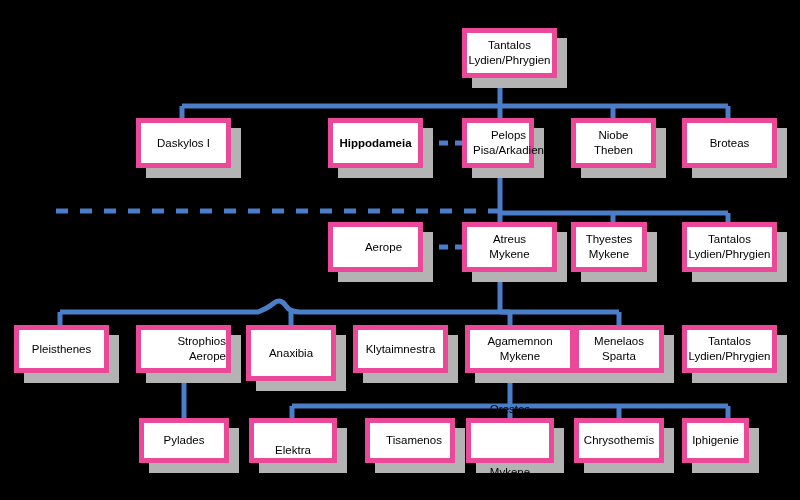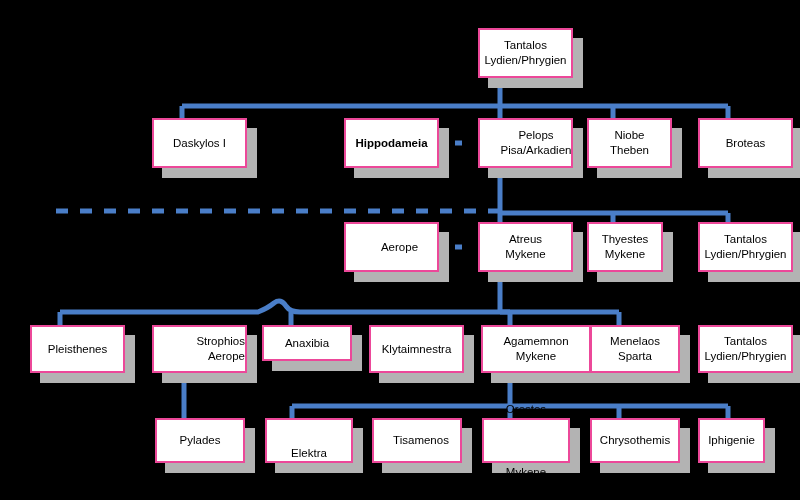--- a/index.html
+++ b/index.html
@@ -8,32 +8,31 @@
     width:800px;height:500px;
     background:#000000;
     overflow:hidden;
     font-family:"Liberation Sans", sans-serif;
   }
   #wires{position:absolute;left:0;top:0;width:800px;height:500px;}
   .node{
     position:absolute;
     box-sizing:border-box;
     background:#ffffff;
-    border:2px solid #ec4899;
+    border:5px solid #ec4899;
     box-shadow:10px 10px 0 0 #b3b3b3;
     display:flex;
     flex-direction:column;
     align-items:center;
     justify-content:center;
     color:#000000;
     font-size:11.5px;
     line-height:15px;
     text-align:center;
     z-index:5;
-    margin-left:16px;
   }
   .node .l2{display:block;}
 </style>
 </head>
 <body>
 
 <div id="stage">
 
   <svg id="wires" viewBox="0 0 800 500" xmlns="http://www.w3.org/2000/svg">
     <g fill="none" stroke="#4a7ec8" stroke-width="5" stroke-linecap="butt">
@@ -81,21 +80,21 @@
       <div class="node" style="left: 462px; top: 28px; width: 95px; height: 50px;">
         <span>Tantalos</span>
         <span class="l2">Lydien/Phrygien</span>
       </div>
       <div class="node" style="left: 136px; top: 118px; width: 95px; height: 50px;">
         <span>Daskylos I</span>
       </div>
       <div class="node" style="left: 328px; top: 118px; width: 95px; height: 50px; font-weight: bold;">
         <span>Hippodameia</span>
       </div>
-      <div class="node" style="left: 462px; top: 118px; width: 95px; height: 50px; padding-left: 21px;">
+      <div class="node" style="left: 462px; top: 118px; width: 72px; height: 50px; padding-left: 21px;">
         <span>Pelops</span>
         <span class="l2">Pisa/Arkadien</span>
       </div>
       <div class="node" style="left: 571px; top: 118px; width: 85px; height: 50px;">
         <span>Niobe</span>
         <span class="l2">Theben</span>
       </div>
       <div class="node" style="left: 682px; top: 118px; width: 95px; height: 50px;">
         <span>Broteas</span>
       </div>
@@ -114,21 +113,21 @@
         <span>Tantalos</span>
         <span class="l2">Lydien/Phrygien</span>
       </div>
       <div class="node" style="left: 14px; top: 325px; width: 95px; height: 48px;">
         <span>Pleisthenes</span>
       </div>
       <div class="node" style="left: 136px; top: 325px; width: 95px; height: 48px; align-items: flex-end;">
         <span>Strophios</span>
         <span class="l2">Aerope</span>
       </div>
-      <div class="node" style="left: 246px; top: 325px; width: 90px; height: 36px;">
+      <div class="node" style="left: 246px; top: 325px; width: 90px; height: 56px;">
         <span>Anaxibia</span>
       </div>
       <div class="node" style="left: 353px; top: 325px; width: 95px; height: 48px;">
         <span>Klytaimnestra</span>
       </div>
       <div class="node" style="left: 465px; top: 325px; width: 110px; height: 48px;">
         <span>Agamemnon</span>
         <span class="l2">Mykene</span>
       </div>
       <div class="node" style="left: 574px; top: 325px; width: 90px; height: 48px;">
@@ -138,21 +137,21 @@
       <div class="node" style="left: 682px; top: 325px; width: 95px; height: 48px;">
         <span>Tantalos</span>
         <span class="l2">Lydien/Phrygien</span>
       </div>
       <div class="node" style="left: 139px; top: 418px; width: 90px; height: 45px;">
         <span>Pylades</span>
       </div>
       <div class="node" style="left: 249px; top: 418px; width: 88px; height: 45px; justify-content: flex-end;">
         <span>Elektra</span>
       </div>
-      <div class="node" style="left: 356px; top: 418px; width: 90px; height: 45px; padding-left: 8px;">
+      <div class="node" style="left: 365px; top: 418px; width: 90px; height: 45px; padding-left: 8px;">
         <span>Tisamenos</span>
       </div>
       <div class="node" style="left: 466px; top: 418px; width: 88px; height: 45px; gap: 48px;">
         <span>Orestes</span>
         <span class="l2">Mykene</span>
       </div>
       <div class="node" style="left: 574px; top: 418px; width: 90px; height: 45px;">
         <span>Chrysothemis</span>
       </div>
       <div class="node" style="left: 682px; top: 418px; width: 67px; height: 45px;">

